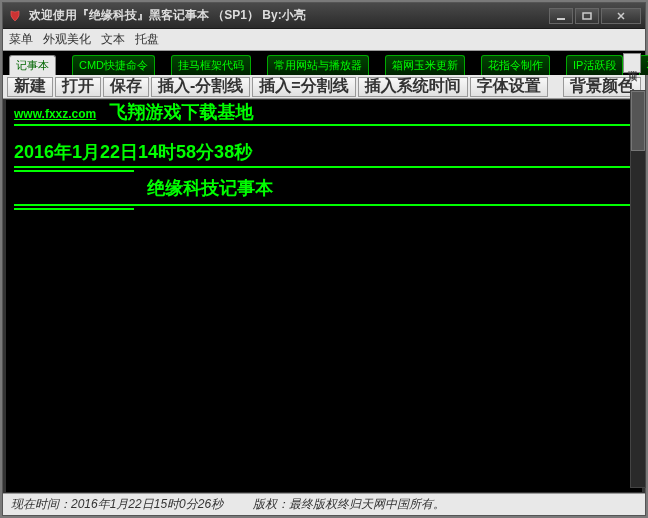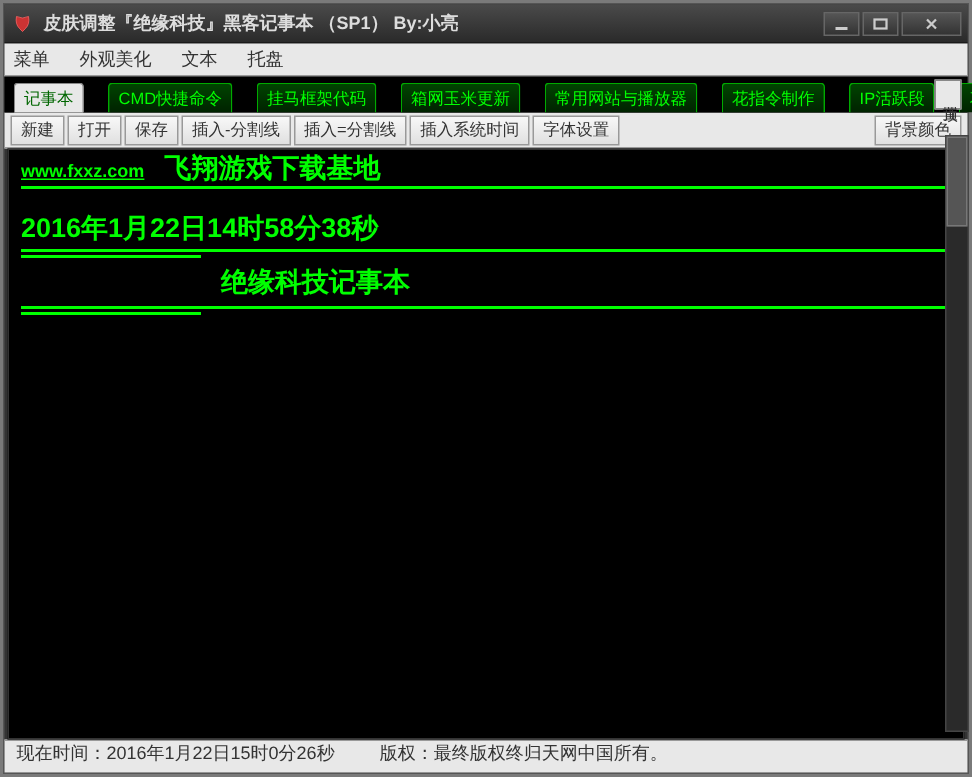--- a/index.html
+++ b/index.html
@@ -4,54 +4,54 @@
 <style>
 *{margin:0;padding:0;box-sizing:border-box;font-family:"SimSun","宋体",sans-serif;font-size:12px;}
 body{background:#7a7a7a;width:648px;height:518px;overflow:hidden;}
 .window{width:644px;height:514px;margin:2px;background:#333;border:1px solid #555;display:flex;flex-direction:column;}
 .titlebar{height:26px;background:linear-gradient(to bottom,#4a4a4a,#2a2a2a);display:flex;align-items:center;padding:0 4px;color:#ccc;border-bottom:1px solid #1a1a1a;}
 .titlebar .icon{width:16px;height:16px;margin-right:6px;display:flex;align-items:center;justify-content:center;}
 .titlebar .title{flex:1;color:#ddd;font-weight:bold;}
 .winbtns{display:flex;gap:2px;}
 .winbtn{width:24px;height:16px;background:linear-gradient(to bottom,#555,#333);border:1px solid #666;color:#ccc;display:flex;align-items:center;justify-content:center;font-size:10px;cursor:pointer;}
 .winbtn.close{width:40px;}
-.menubar{height:22px;background:#e8e8e8;display:flex;align-items:center;padding:0 6px;gap:20px;color:#333;border-bottom:1px solid #999;}
+.menubar{height:22px;background:#e8e8e8;display:flex;align-items:center;padding:0 6px;gap:10px;color:#333;border-bottom:1px solid #999;}
 .menubar span{cursor:pointer;}
 .tabbar{height:24px;background:#000;display:flex;align-items:flex-end;padding:2px 30px 0 6px;gap:16px;position:relative;}
 .tab{height:20px;padding:0 6px;background:linear-gradient(to bottom,#004400,#002200);color:#00ff00;border:1px solid #00aa00;border-bottom:none;border-radius:3px 3px 0 0;display:flex;align-items:center;font-size:11px;cursor:pointer;white-space:nowrap;}
 .tab.active{background:#e8e8e8;color:#006600;border-color:#888;}
 .sidebtn{position:absolute;right:4px;top:2px;width:18px;height:20px;writing-mode:vertical-rl;background:#e8e8e8;border:1px solid #888;color:#333;font-size:10px;display:flex;align-items:center;justify-content:center;cursor:pointer;}
 .toolbar{height:24px;background:#e8e8e8;display:flex;align-items:center;padding:2px 4px;gap:2px;border-bottom:1px solid #999;}
-.tbtn{height:20px;padding:0 6px;background:linear-gradient(to bottom,#f8f8f8,#e0e0e0);border:1px solid #999;color:#333;display:flex;align-items:center;cursor:pointer;white-space:nowrap;font-size:11px;}
+.tbtn{height:20px;padding:0 6px;background:linear-gradient(to bottom,#f8f8f8,#e0e0e0);border:1px solid #999;color:#333;display:flex;align-items:center;cursor:pointer;white-space:nowrap;font-size:16px;font-weight:bold;}
 .tspacer{flex:1;}
 .editor{flex:1;background:#000;color:#00ff00;padding:4px 8px;overflow:auto;position:relative;border:1px solid #333;margin:0 2px;}
 .editor .line{white-space:nowrap;line-height:16px;}
 .editor .url{color:#00ff00;font-weight:bold;text-decoration:underline;}
 .editor .bigtext{color:#00ff00;font-weight:bold;font-size:18px;}
 .hr-line{height:2px;background:#00ff00;margin:2px 0;}
 .hr-short{height:2px;background:#00ff00;width:120px;margin:2px 0;}
 .scrollbar{position:absolute;right:2px;top:90px;width:16px;bottom:30px;background:#2a2a2a;border:1px solid #444;}
 .scrollthumb{position:absolute;top:0;left:0;right:0;height:60px;background:#555;border:1px solid #777;}
-.statusbar{height:22px;background:#e8e8e8;display:flex;padding:0 8px;color:#333;border-top:1px solid #999;}
+.statusbar{height:22px;background:#e8e8e8;display:flex;align-items:center;padding:0 8px;color:#333;border-top:1px solid #999;font-style:italic;}
 .statusbar .s1{flex:0 0 auto;margin-right:30px;}
 .statusbar .s2{flex:1;}
 .statusbar .s3{flex:0 0 auto;}
 svg{display:block;}
 </style>
 </head>
 <body>
 
 <div class="window">
   <div class="titlebar">
     <span class="icon">
       <svg width="14" height="14" viewBox="0 0 14 14">
           <path d="M3 2 Q2 7 5 10 L7 12 L9 10 Q12 7 11 2 Q7 4 3 2" fill="#cc3333" stroke="#ff6666" stroke-width="0.5"></path>
         </svg>
     </span>
-    <span class="title">皮肤调整『绝缘科技』黑客记事本 （SP1）   By:小亮</span>
+    <span class="title">欢迎使用『绝缘科技』黑客记事本 （SP1）   By:小亮</span>
     <div class="winbtns">
       <div class="winbtn">
           <svg width="10" height="8">
             <rect x="1" y="6" width="8" height="2" fill="#ccc"></rect>
           </svg>
         </div>
       <div class="winbtn">
           <svg width="10" height="8">
             <rect x="1" y="1" width="8" height="6" fill="none" stroke="#ccc" stroke-width="1.5"></rect>
           </svg>
@@ -68,22 +68,22 @@
     <span>菜单</span>
     <span>外观美化</span>
     <span>文本</span>
     <span>托盘</span>
   </div>
 
   <div class="tabbar">
     <div class="tab active">记事本</div>
     <div class="tab">CMD快捷命令</div>
     <div class="tab">挂马框架代码</div>
+    <div class="tab">常用网站与播放器</div>
     <div class="tab">箱网玉米更新</div>
-    <div class="tab">常用网站与播放器</div>
     <div class="tab">花指令制作</div>
     <div class="tab">IP活跃段</div>
     <div class="tab">花指令制作</div>
     <div class="sidebtn">置
 顶</div>
   </div>
 
   <div class="toolbar">
     <div class="tbtn">新建</div>
     <div class="tbtn">打开</div>

